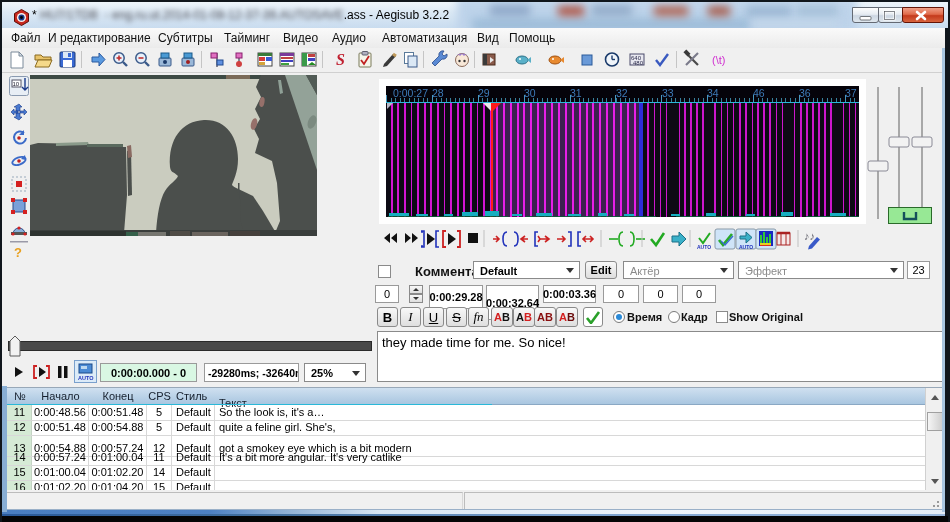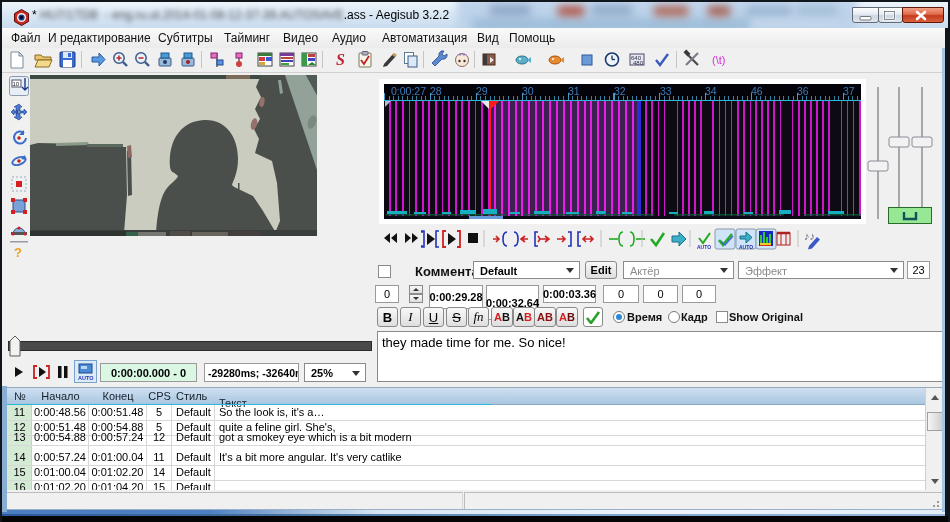--- a/index.html
+++ b/index.html
@@ -22,21 +22,21 @@
   #menubar span{position:absolute;top:3px;}
   
   #toolbar{position:absolute;left:2px;top:48px;width:946px;height:24px;background:#f0f0f0;
     border-bottom:1px solid #d0d0d0;}
   
   #vtools{position:absolute;left:8px;top:74px;width:22px;}
   
   #video{position:absolute;left:30px;top:75px;width:287px;height:161px;background:#c9ccc0;overflow:hidden;}
   
   #audio{position:absolute;left:379px;top:79px;width:487px;height:145px;background:#07040e;
-     border:5px solid #ffffff;box-sizing:border-box;overflow:hidden;}
+     border:7px solid #ffffff;box-sizing:border-box;overflow:hidden;}
   
   .field{position:absolute;background:#fff;border:1px solid #9a9a9a;box-sizing:border-box;
      font-size:11px;color:#000;display:flex;align-items:center;justify-content:center;}
   .combo{position:absolute;background:#fff;border:1px solid #8a8a8a;box-sizing:border-box;
      font-size:11px;color:#000;}
   .combo .arr{position:absolute;right:5px;top:50%;margin-top:-2px;width:0;height:0;
      border-left:4px solid transparent;border-right:4px solid transparent;border-top:5px solid #333;}
   .btn3d{position:absolute;border:1px solid #8a8a8a;border-radius:3px;box-sizing:border-box;
      background:linear-gradient(180deg,#f8f8f8,#dedede);display:flex;align-items:center;justify-content:center;}
   
@@ -679,21 +679,21 @@
       <span class="gc" style="left:212px;">So the look is, it's a…</span>
   </div>
   <div class="gr" style="top:32px;">
     <span class="gc" style="left:1px;width:23px;text-align:center;">12</span>
       <span class="gc" style="left:25px;width:56px;text-align:center;">0:00:51.48</span>
       <span class="gc" style="left:82px;width:57px;text-align:center;">0:00:54.88</span>
       <span class="gc" style="left:140px;width:24px;text-align:center;">5</span>
       <span class="gc" style="left:169px;">Default</span>
       <span class="gc" style="left:212px;">quite a feline girl. She's,</span>
   </div>
-  <div class="gr" style="top:42px;">
+  <div class="gr" style="top:53px;">
     <span class="gc" style="left:1px;width:23px;text-align:center;">13</span>
       <span class="gc" style="left:25px;width:56px;text-align:center;">0:00:54.88</span>
       <span class="gc" style="left:82px;width:57px;text-align:center;">0:00:57.24</span>
       <span class="gc" style="left:140px;width:24px;text-align:center;">12</span>
       <span class="gc" style="left:169px;">Default</span>
       <span class="gc" style="left:212px;">got a smokey eye which is a bit modern</span>
   </div>
   <div class="gr" style="top:62px;">
     <span class="gc" style="left:1px;width:23px;text-align:center;">14</span>
       <span class="gc" style="left:25px;width:56px;text-align:center;">0:00:57.24</span>

